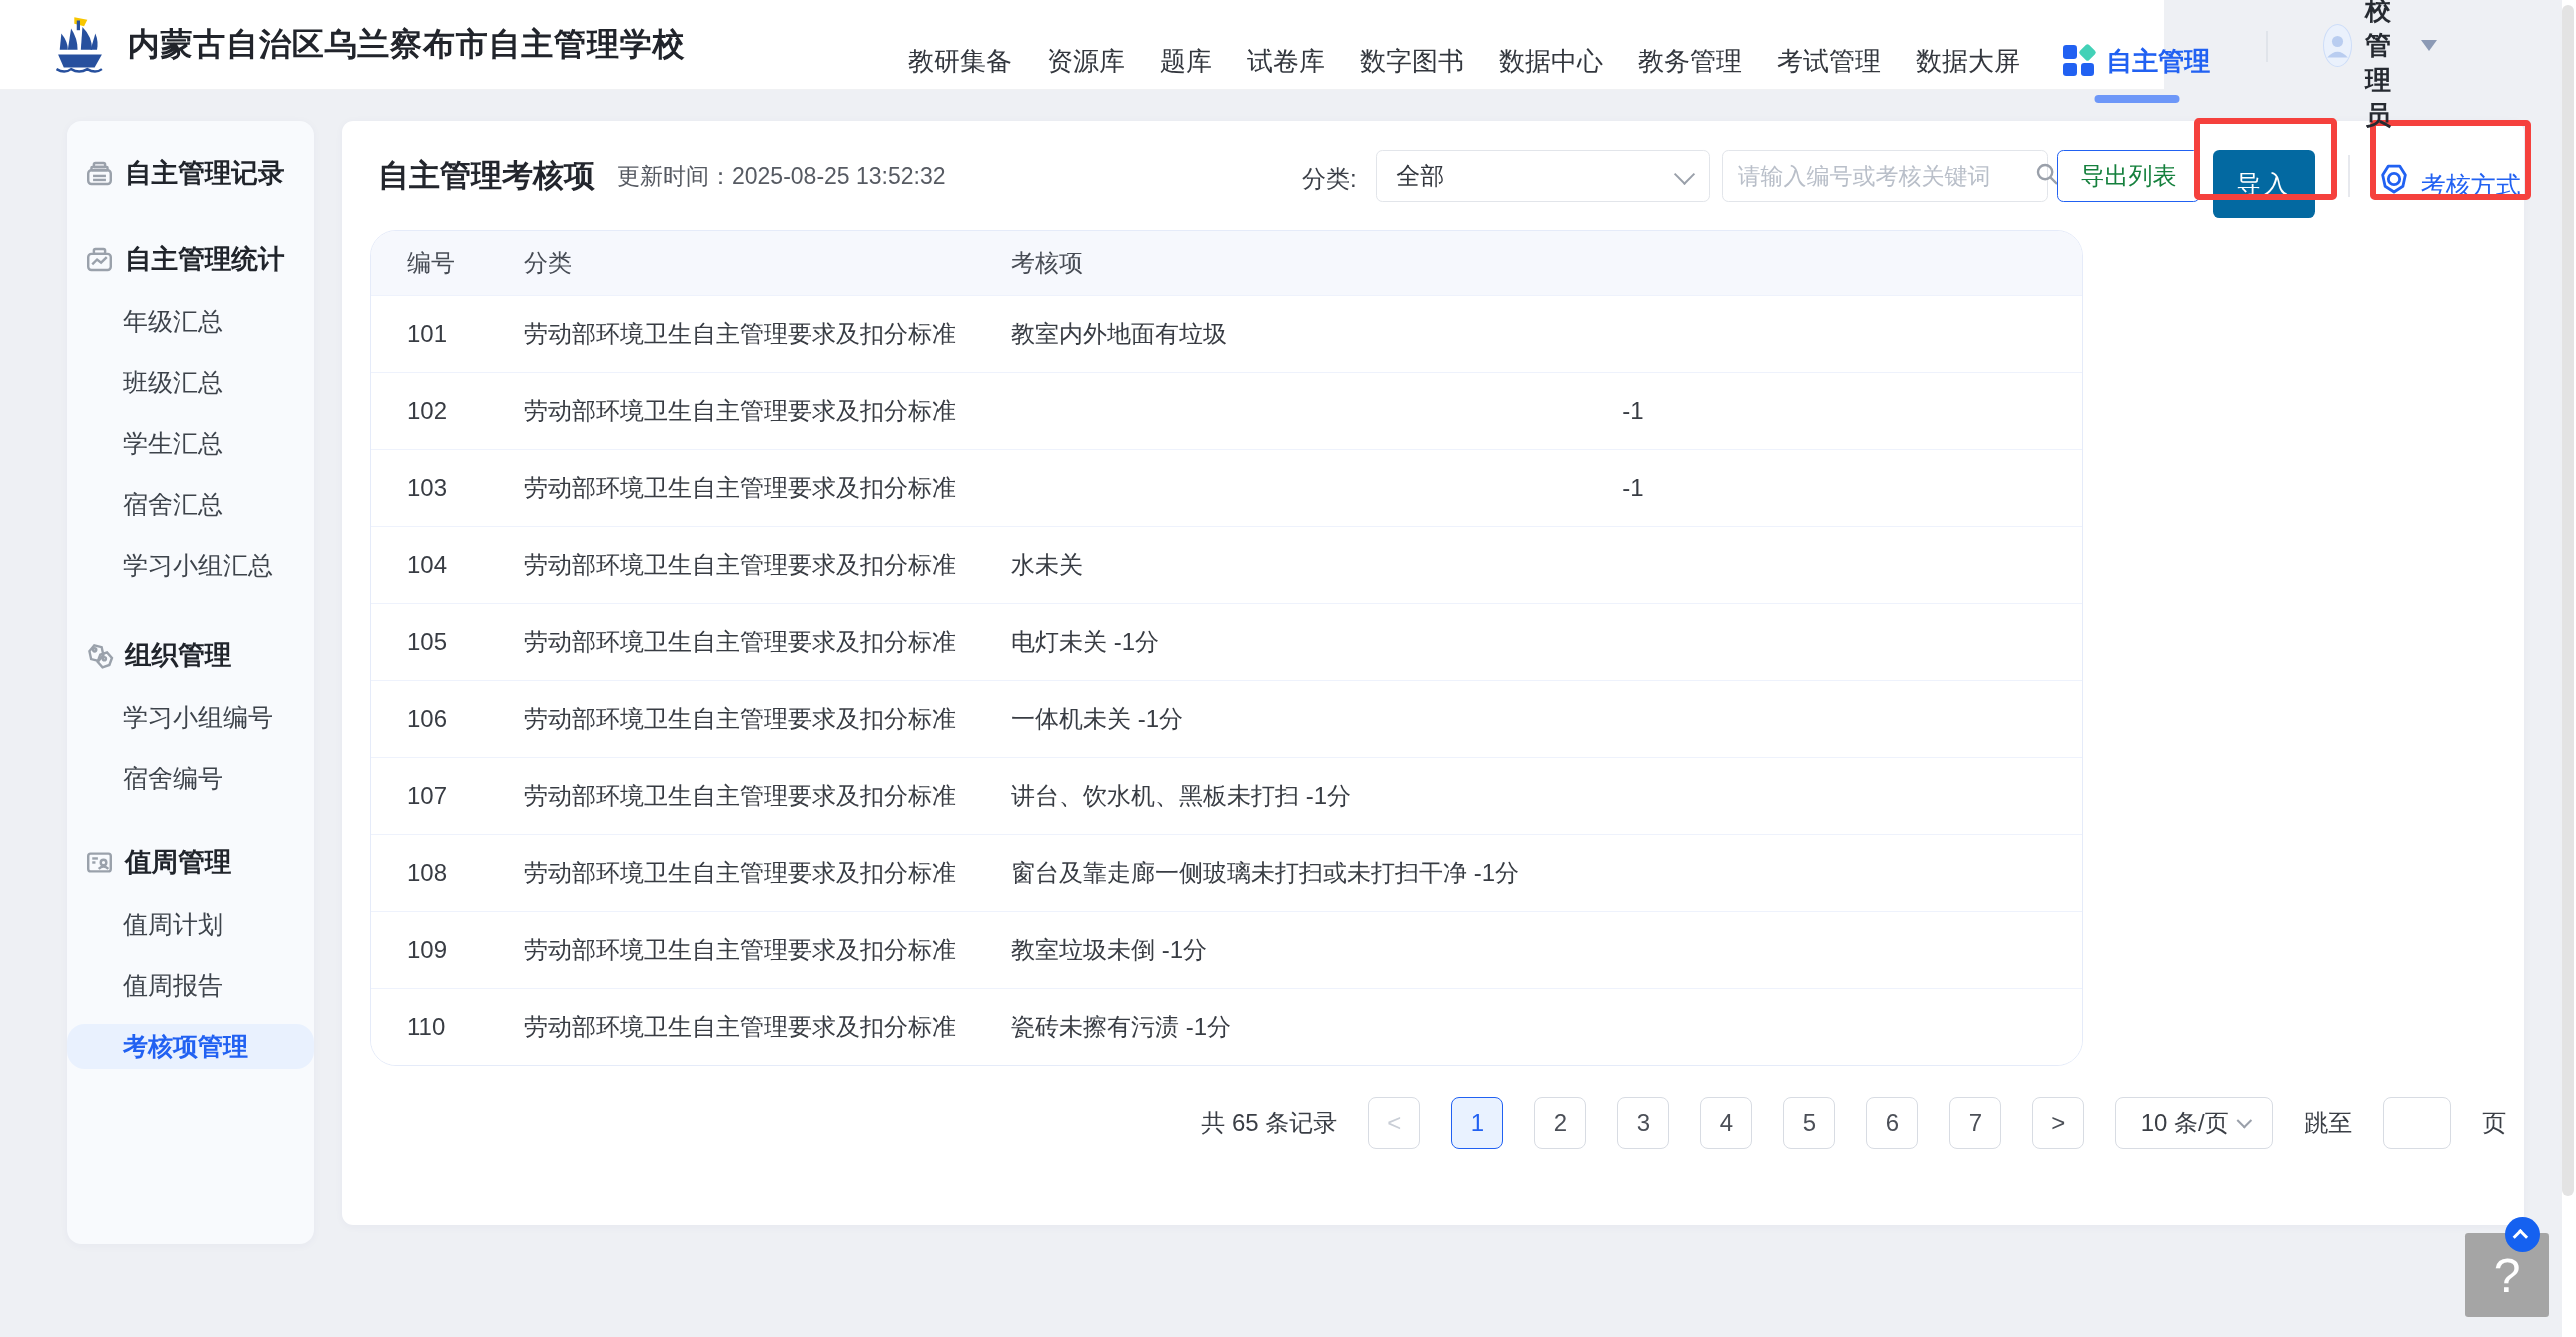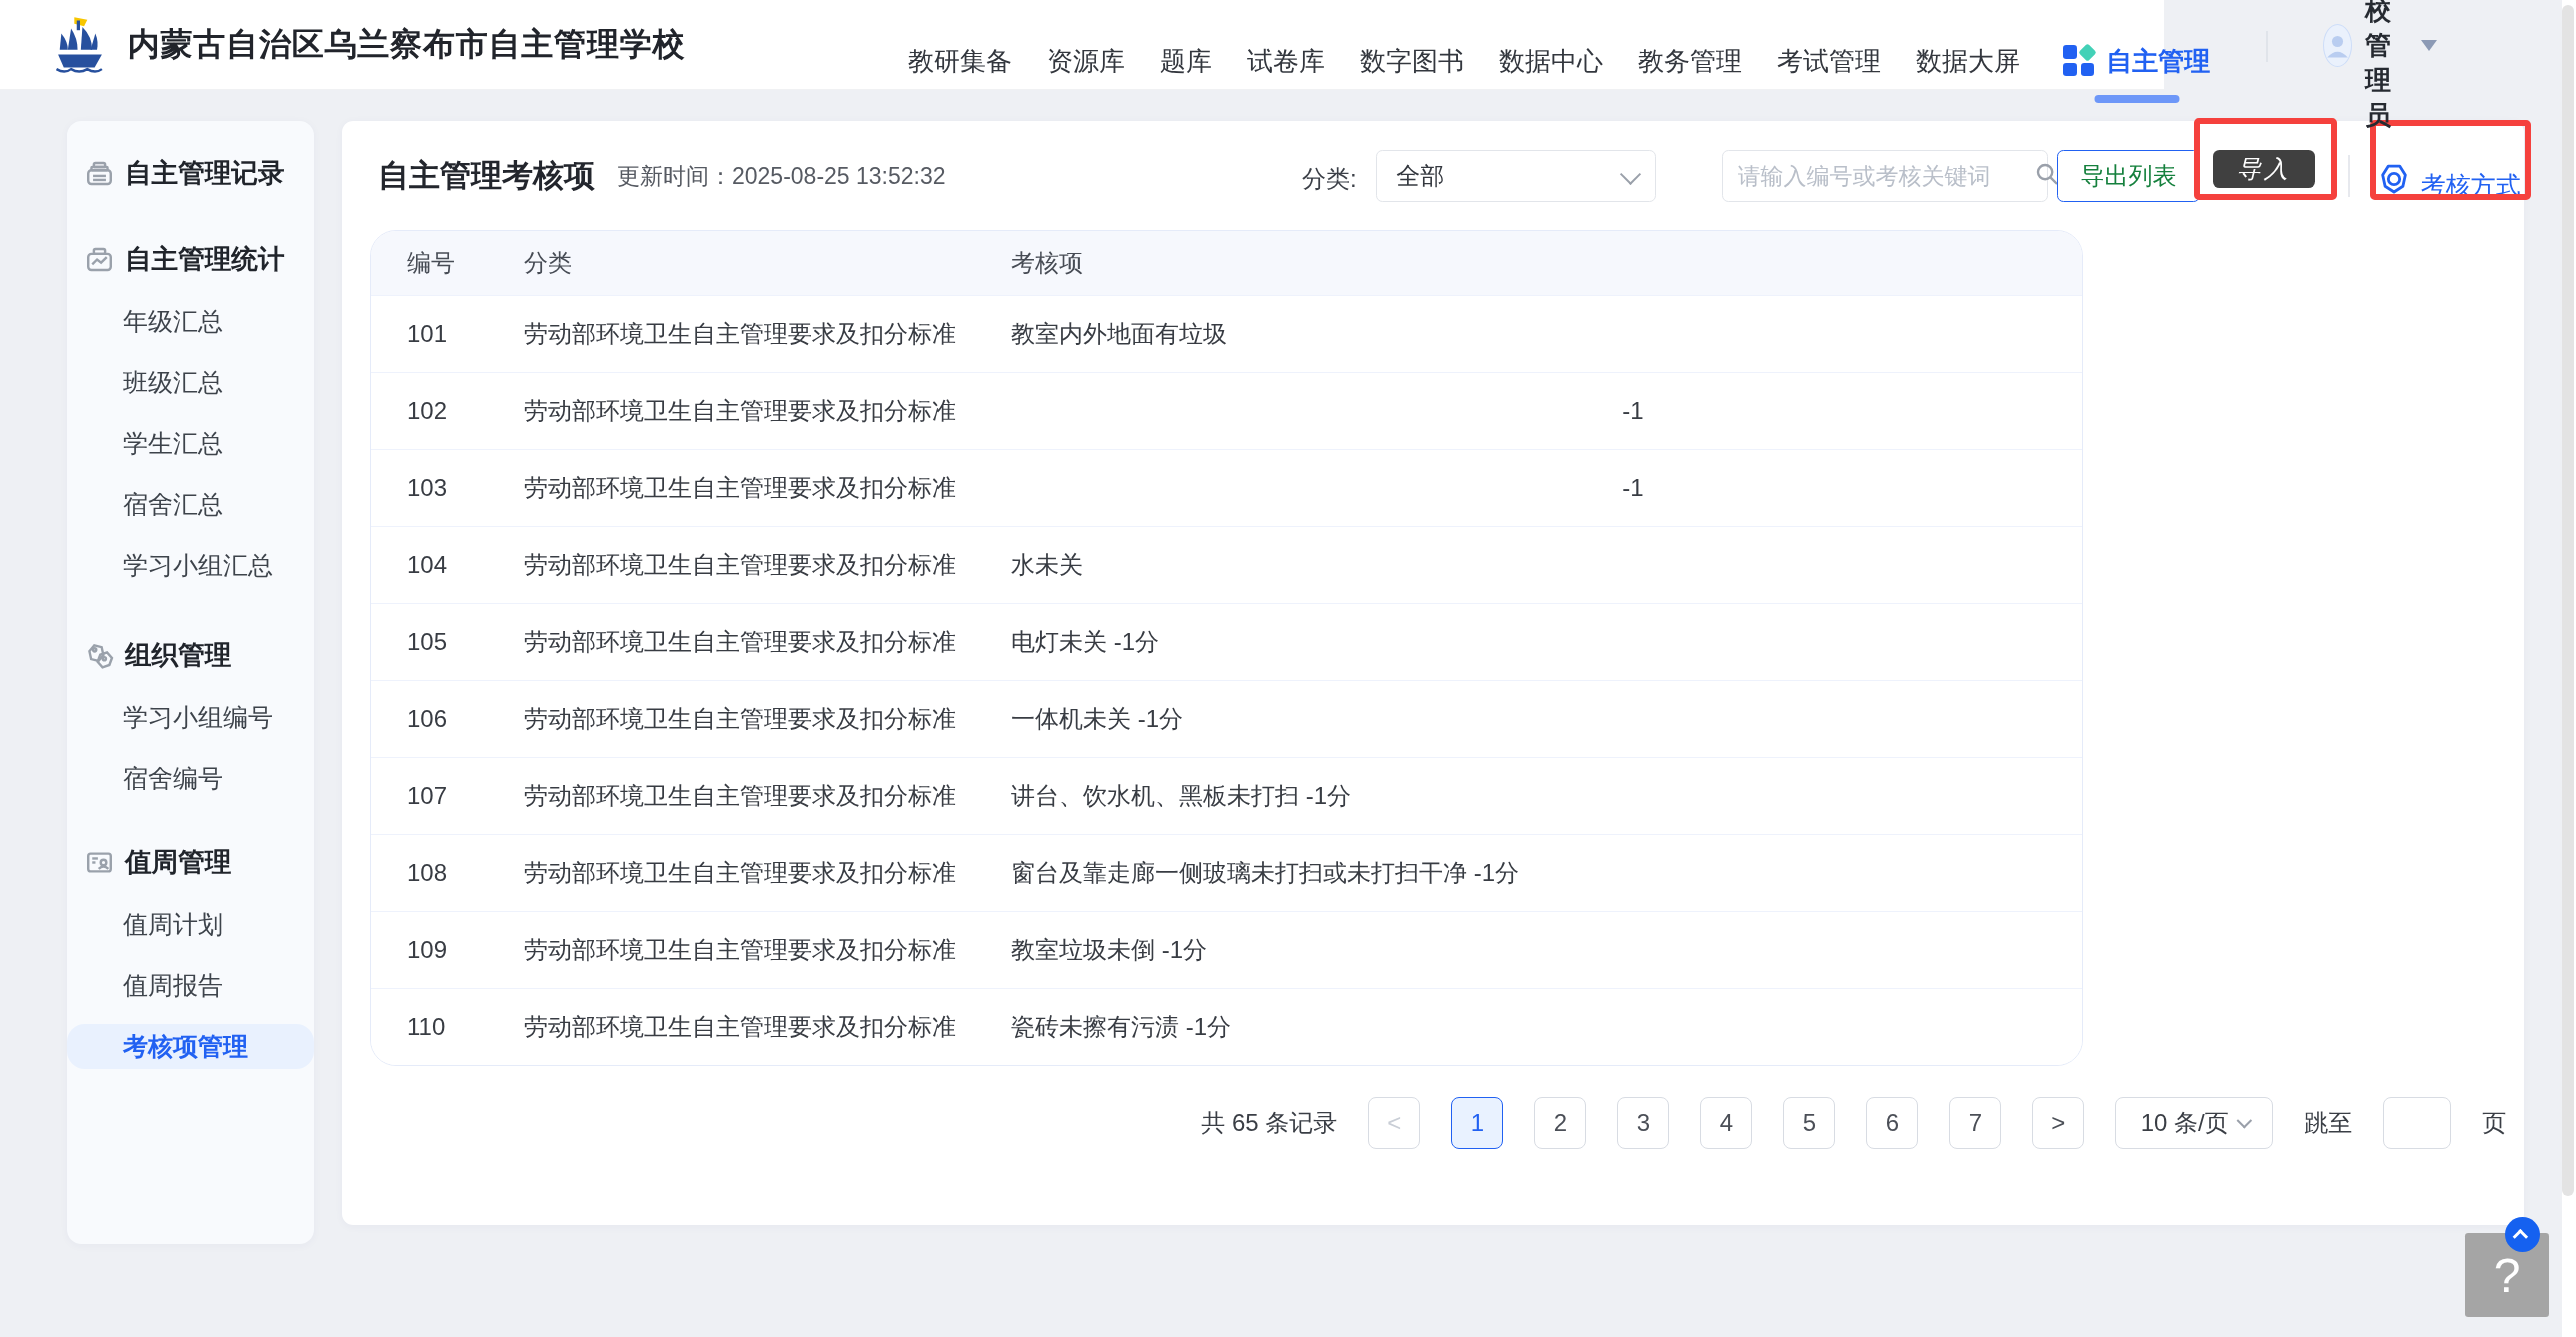--- a/index.html
+++ b/index.html
@@ -48,27 +48,27 @@
 
   
   .main-card {
     position:absolute; left:342px; top:121px; width:2182px; height:1104px;
     background:#ffffff; border-radius:11.3px; box-shadow:0 1.6px 8px rgba(40,62,120,0.04);
     z-index:2;
   }
   .page-title { position:absolute; left:36px; top:34px; font-size:31px; font-weight:bold; color:#23262d; }
   .update-time { position:absolute; left:275px; top:40px; font-size:23px; color:#565a62; }
   .cat-label { position:absolute; left:960px; top:42px; font-size:24px; color:#3c4048; }
-  .cat-select { position:absolute; left:1034px; top:29px; width:280px; height:52px; border:1.6px solid #e2e5ea; border-radius:6.4px; background:#fff; display:flex; align-items:center; padding:0 19.3px; font-size:24px; color:#34383f; cursor:pointer; }
+  .cat-select { position:absolute; left:1034px; top:29px; width:334px; height:52px; border:1.6px solid #e2e5ea; border-radius:6.4px; background:#fff; display:flex; align-items:center; padding:0 19.3px; font-size:24px; color:#34383f; cursor:pointer; }
   .cat-select .chev { margin-left:auto; width:14.5px; height:14.5px; border-right:2.4px solid #9aa0aa; border-bottom:2.4px solid #9aa0aa; transform:rotate(45deg) translateY(-3.2px); }
   .search-box { position:absolute; left:1380px; top:29px; width:326px; height:52px; border:1.6px solid #e2e5ea; border-radius:6.4px; background:#fff; display:flex; align-items:center; padding:0 14.5px; }
   .search-box input { border:none; outline:none; flex:1; font-size:23px; color:#34383f; font-family:inherit; background:transparent; }
   .search-box input::placeholder { color:#b9bfc9; }
   .btn-export { position:absolute; left:1715px; top:29px; width:143px; height:52px; border:1.6px solid #2161F2; border-radius:6.4px; background:#fff; color:#15803d; font-size:24px; display:flex; align-items:center; justify-content:center; cursor:pointer; }
-  .btn-import { position:absolute; left:1871px; top:29px; width:102px; height:38px; border:none; border-radius:6.4px; background:#404040; color:#fff; font-size:24px; display:flex; align-items:center; justify-content:center; cursor:pointer; letter-spacing:3.2px;font-style:italic; }
+  .btn-import { position:absolute; left:1871px; top:29px; width:102px; height:68px; border:none; border-radius:6.4px; background:#0369a1; color:#fff; font-size:24px; display:flex; align-items:center; justify-content:center; cursor:pointer; letter-spacing:3.2px; }
   .tool-divider { position:absolute; left:2006px; top:34px; width:1.6px; height:42px; background:#e7e9ee; }
   .assess-link { position:absolute; left:2035px; top:29px; height:52px; display:flex; align-items:flex-end; gap:9.7px; color:#2161F2; font-size:25px; cursor:pointer; }
   .anno-box { position:absolute; border:6.4px solid #f5413d; border-radius:4.8px; z-index:6; pointer-events:none; }
   .anno-import { left:1852px; top:-3.2px; width:143px; height:82px; }
   .anno-assess { left:2028px; top:-0.8px; width:161px; height:80px; }
 
   
   .table-wrap { position:absolute; left:28px; top:109px; width:1713px; border:1.6px solid #e5ebf9; border-radius:26px; overflow:hidden; }
   .trow { display:grid; grid-template-columns:153px 487px 1244px 238px; align-items:center; height:77px; background:#fff; border-top:1.6px solid #eef2fc; font-size:24px; color:#383c43; }
   .thead { height:64px; background:#f6f8fd; border-top:none; color:#474c55; }

